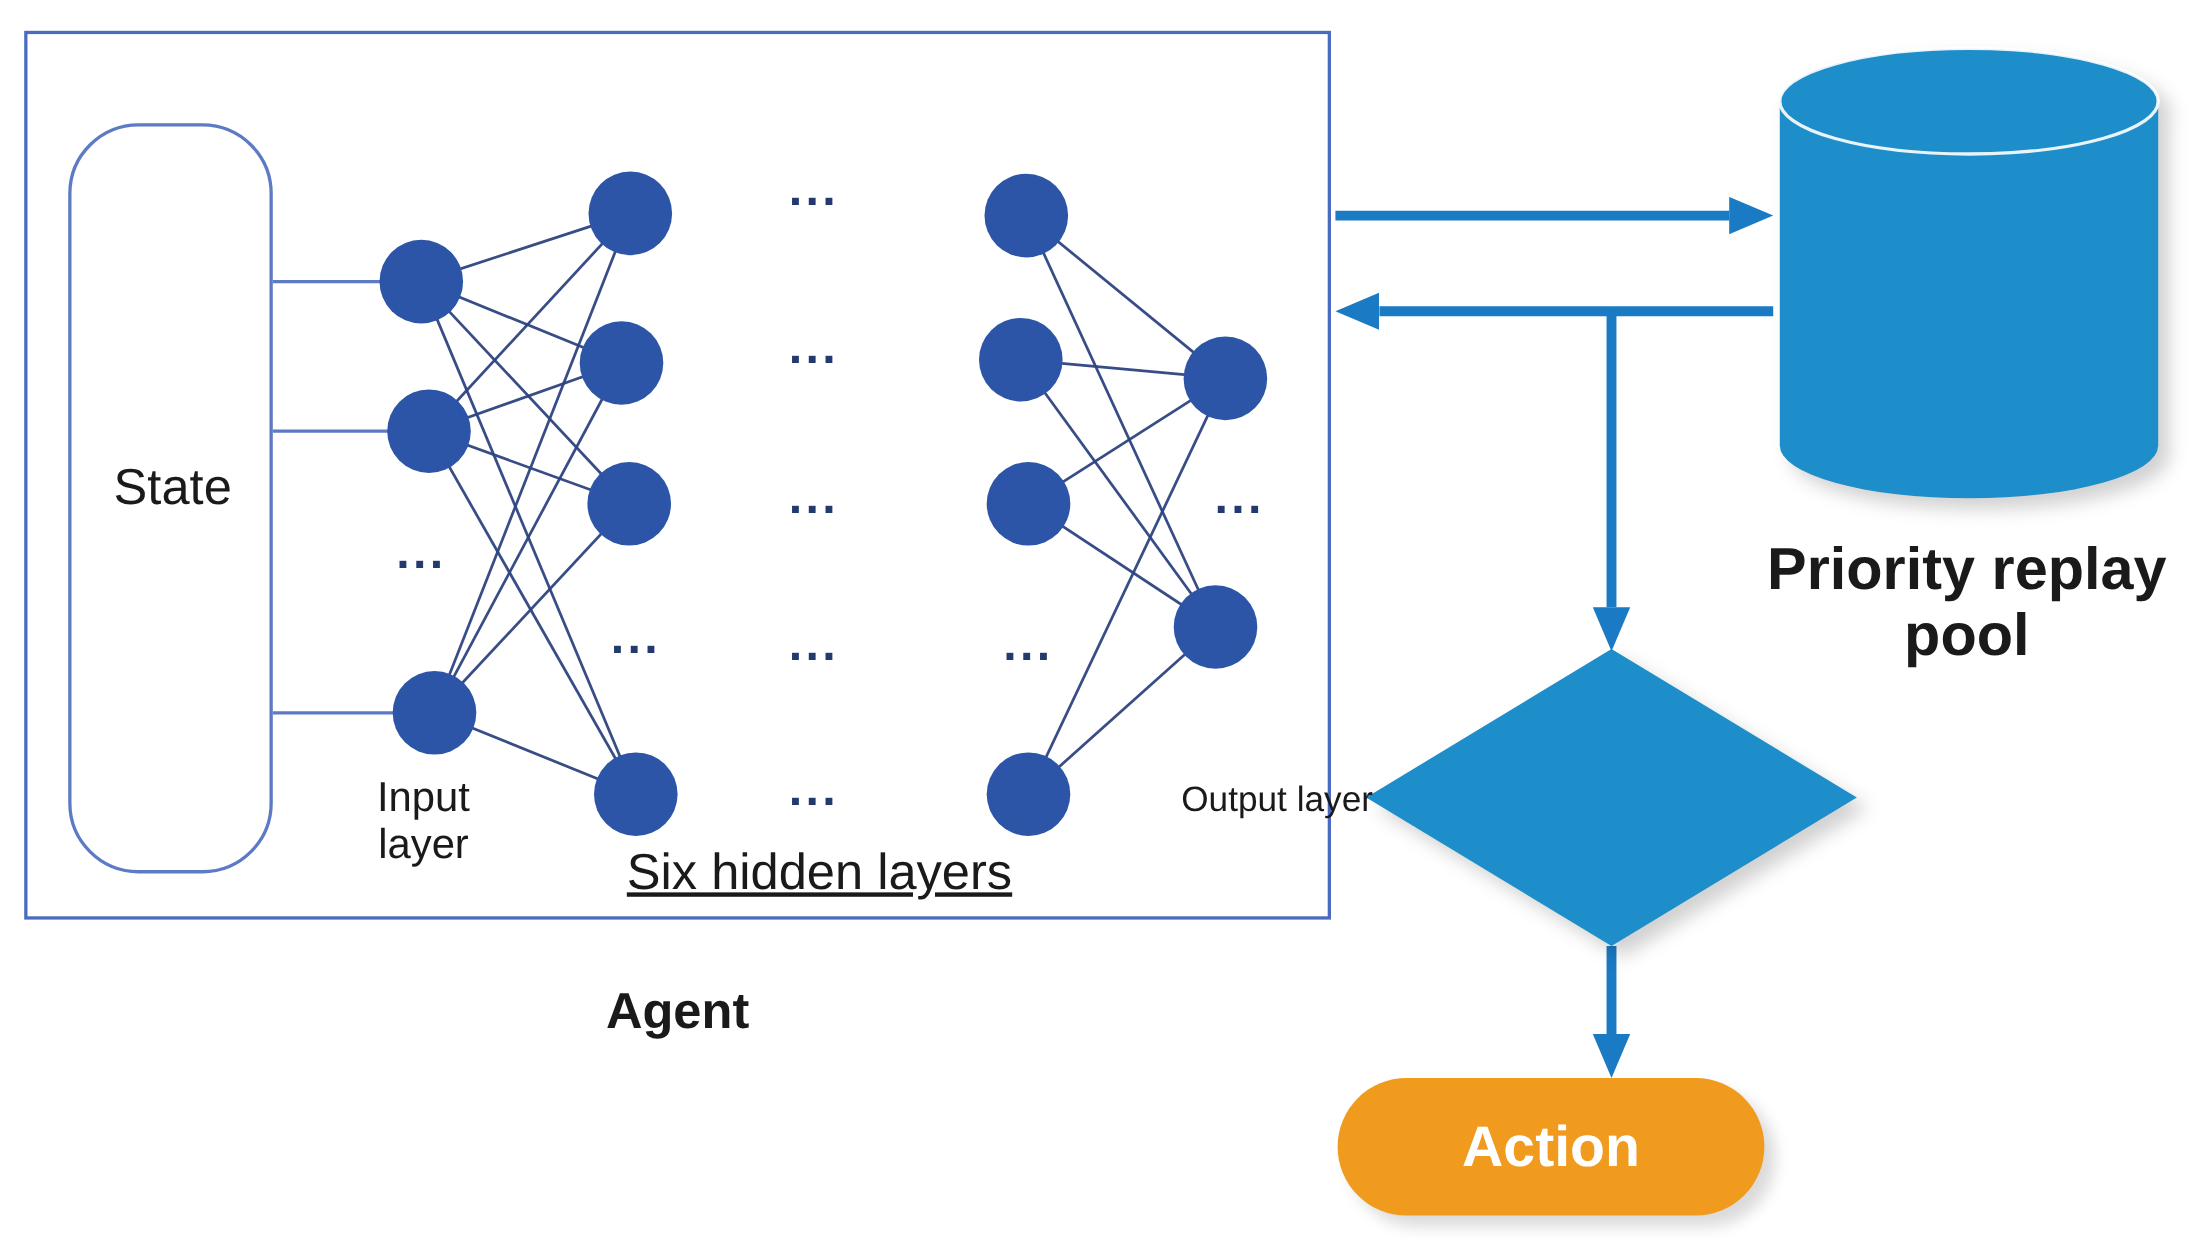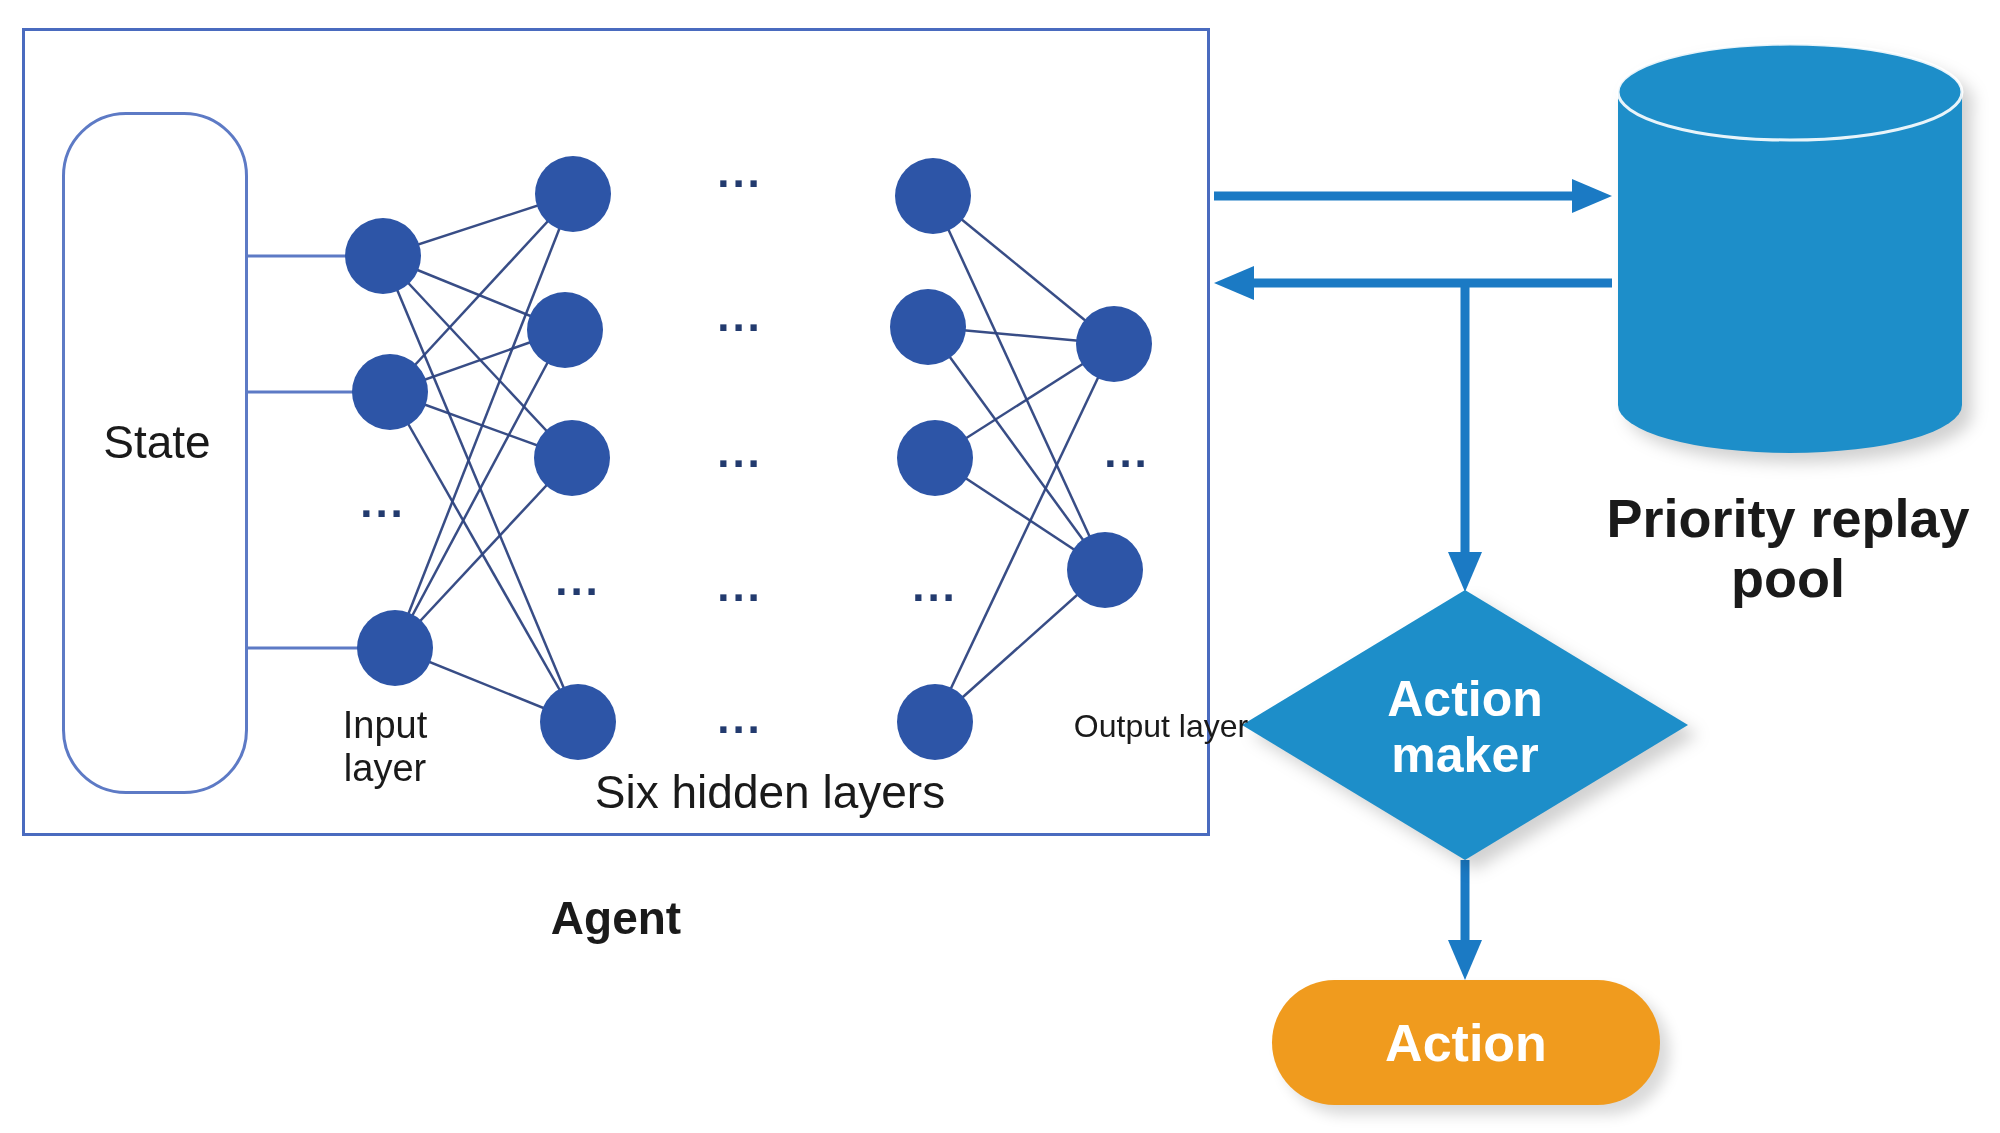--- a/index.html
+++ b/index.html
@@ -34,21 +34,21 @@
   .edge{stroke:var(--c-edge); stroke-width:2.5; opacity:.95;}
   .state-conn{stroke:var(--c-state-border); stroke-width:3;}
   .node{fill:var(--c-node);}
   .arrow{stroke:var(--c-arrow); stroke-width:9; fill:none;}
   .arrowhead{fill:var(--c-arrow);}
   .cyl{fill:var(--c-cylinder);}
   .cyl-rim{fill:var(--c-cylinder); stroke:rgba(255,255,255,.9); stroke-width:3;}
   .diamond{fill:var(--c-diamond);}
   .soft-shadow{filter:drop-shadow(10px 10px 8px rgba(0,0,0,0.18));}
   .action-pill{
-    position:absolute; left:1272px; top:980px; width:388px; height:125px;
+    position:absolute; left:1216px; top:980px; width:388px; height:125px;
     background:var(--c-action); border-radius:63px;
     display:flex; align-items:center; justify-content:center;
     box-shadow:10px 10px 14px rgba(0,0,0,0.15);
   }
   .shape-text{color:var(--c-shape-text); font-weight:700;}
 </style>
 </head>
 <body>
 
 <div class="canvas">
@@ -128,30 +128,29 @@
     </g>
 
     <polygon class="diamond soft-shadow" points="1465,590 1688,725 1465,860 1242,725"></polygon>
   </svg>
 
 
   <div class="label inner center-xy" style="left:157px; top:443px;">State</div>
 
   <div class="label inner center-xy" style="left:385px; top:747px; width:170px; font-size:38px;">Input layer</div>
 
-  <div class="label inner center-xy" style="left:770px; top:793px; white-space:nowrap;">Six hidden layers</div>
+  <div class="label inner center-xy" style="left:745px; top:793px; white-space:nowrap;text-decoration:underline;">Six hidden layers</div>
 
   <div class="label inner center-xy" style="left:1161px; top:727px; width:190px; font-size:32px;">Output layer</div>
 
   <div class="label bold center-xy" style="left:616px; top:919px; font-size:46px;">Agent</div>
 
 
   <div class="label bold center-xy" style="left:1788px; top:548px; width:460px; font-size:54px;">Priority replay pool</div>
 
-  <div class="label bold shape-text center-xy" style="left:1465px; top:727px; width:250px; font-size:50px;">Action maker</div>
 
   <div class="action-pill">
     <span class="shape-text" style="font-size:52px;">Action</span>
   </div>
 
   <div class="dots" style="left:383px; top:502px;">...</div>
   <div class="dots" style="left:578px; top:580px;">...</div>
   <div class="dots" style="left:740px; top:172px;">...</div>
   <div class="dots" style="left:740px; top:316px;">...</div>
   <div class="dots" style="left:740px; top:452px;">...</div>

